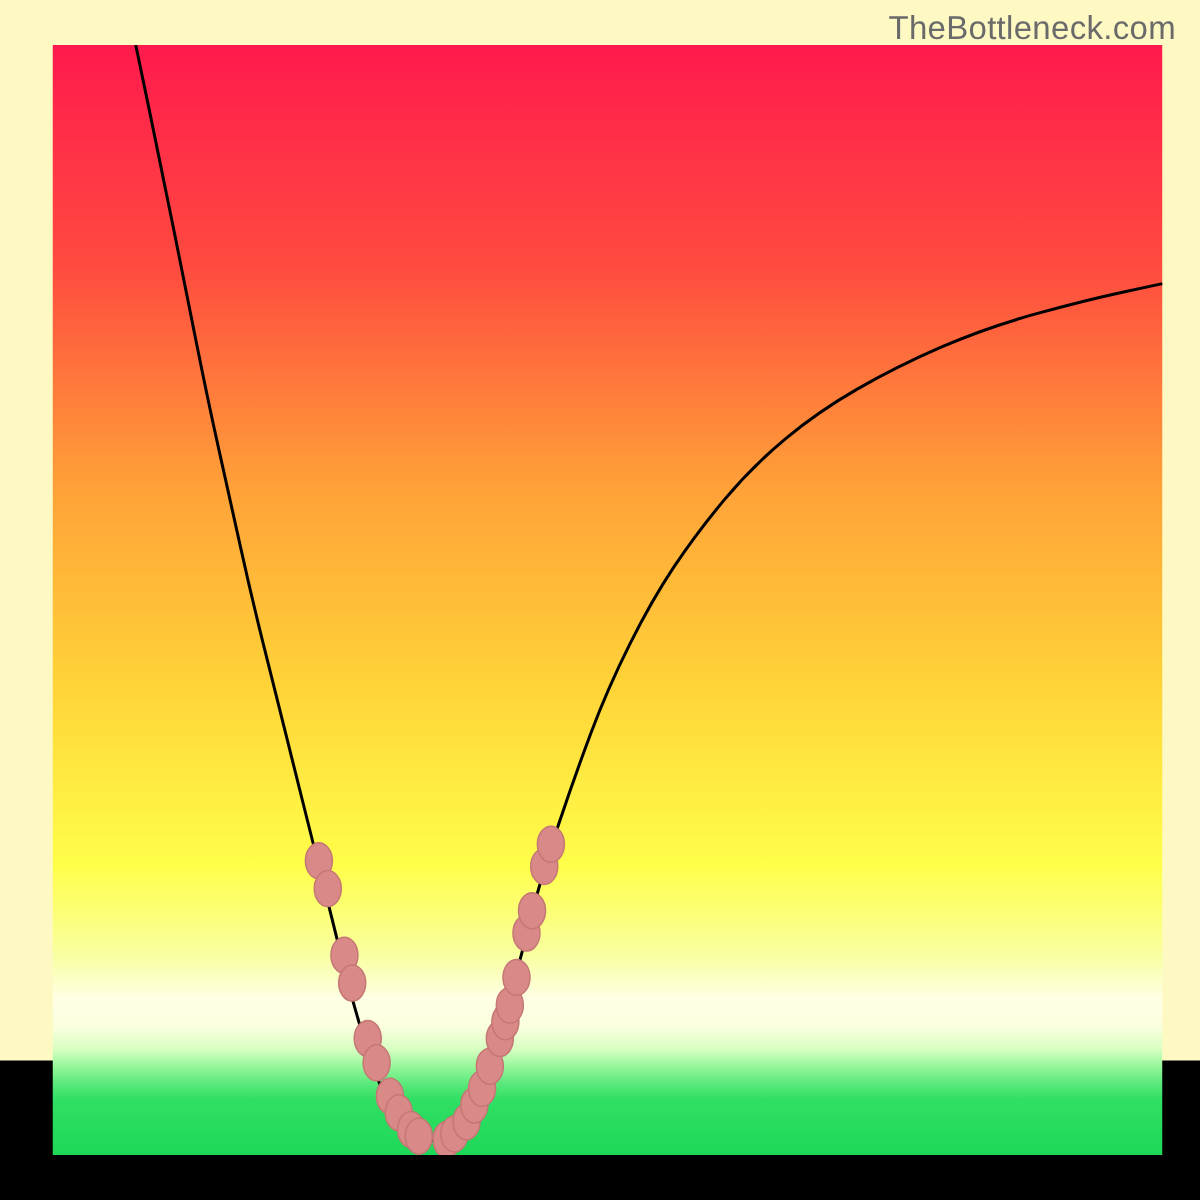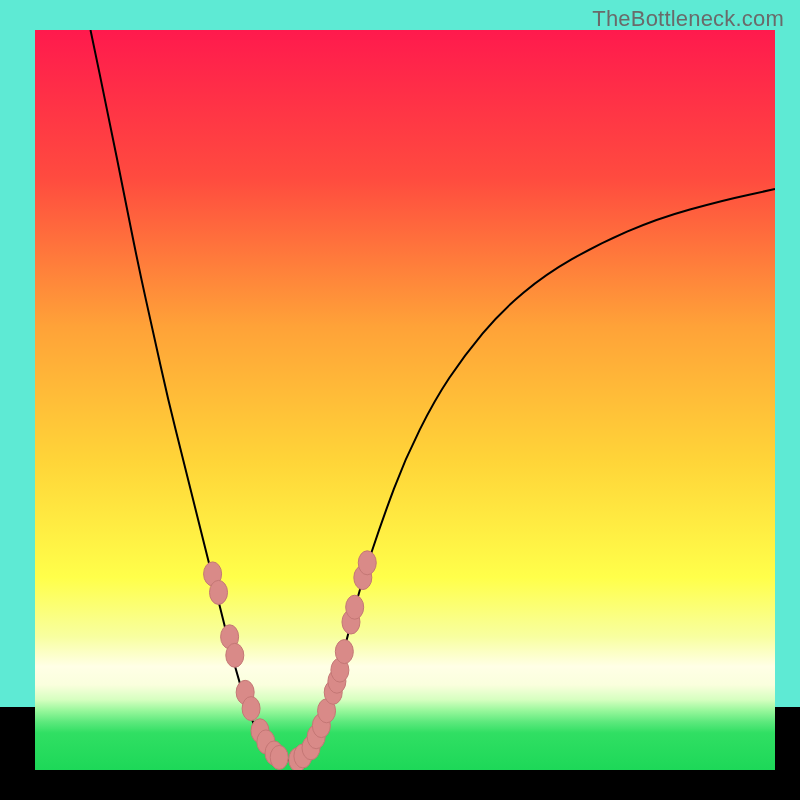--- a/index.html
+++ b/index.html
@@ -10,21 +10,21 @@
     background: #000;
     overflow: hidden;
     font-family: Arial, Helvetica, sans-serif;
   }
   .frame {
     position: absolute;
     left: 0;
     top: 0;
     width: 800px;
     height: 707px;
-    background: #5eead4;
+    background: #fef9c3;
   }
   .plot-area {
     position: absolute;
     left: 35px;
     top: 30px;
     width: 740px;
     height: 740px;
     
   }
   .watermark {

